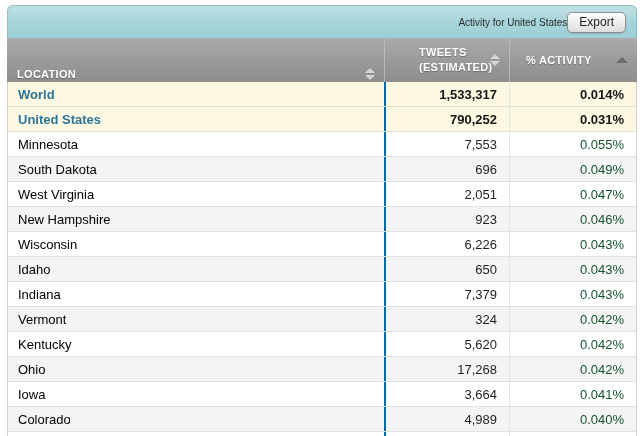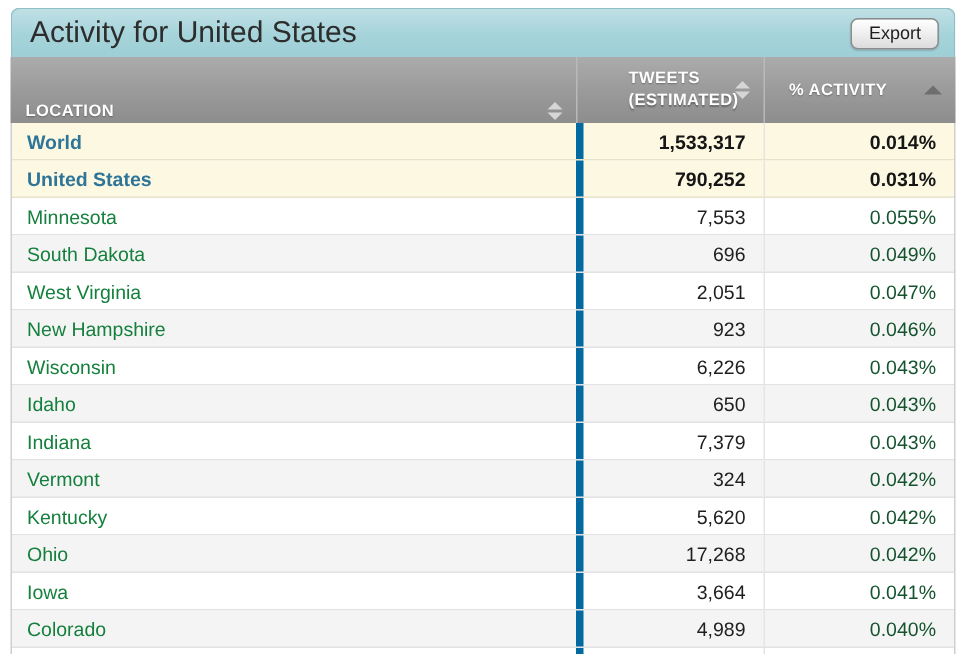--- a/index.html
+++ b/index.html
@@ -19,24 +19,25 @@
     height: 33px;
     background: linear-gradient(#bfe0e5 0%, #a5d3da 55%, #9ecfd6 100%);
     border: 1px solid #8fc0c8;
     border-bottom: none;
     border-radius: 6px 6px 0 0;
     display: flex;
     align-items: center;
     padding: 0 10px 0 12px;
   }
   .titlebar h1 {
-    font-size: 20px;
+    font-size: 10px;
     font-weight: normal;
     color: #2d2d2d;
     flex: 1;
+    text-align: right;
   }
   .export-btn {
     font-family: "Liberation Sans", sans-serif;
     font-size: 12px;
     color: #1d1d1d;
     background: linear-gradient(#ffffff 0%, #f0f0f0 45%, #dcdcdc 100%);
     border: 1px solid #8d8d8d;
     border-radius: 5px;
     padding: 2px 11px 3px 11px;
     box-shadow: 0 1px 1px rgba(0,0,0,0.15);
@@ -104,28 +105,28 @@
   .row.highlight { background: #fcf8e2; border-bottom: 1px solid #e6e2cb; }
   .cell {
     display: flex;
     align-items: center;
     overflow: hidden;
     white-space: nowrap;
   }
   .cell-location {
     width: 376px;
     padding-left: 10px;
-    color: #15803d;
+    color: #000000;
   }
   .cell-tweets {
     width: 125px;
     justify-content: flex-end;
     padding-right: 12px;
     color: #1f1f1f;
-    border-left: 5px solid #0369a1;
+    border-left: 2px solid #0369a1;
   }
   .cell-activity {
     flex: 1;
     justify-content: flex-end;
     padding-right: 12px;
     color: #14532d;
     border-left: 1px solid #e5e5e5;
   }
   .row.highlight .cell-location { font-weight: bold; color: #2e7598; }
   .row.highlight .cell-tweets,

